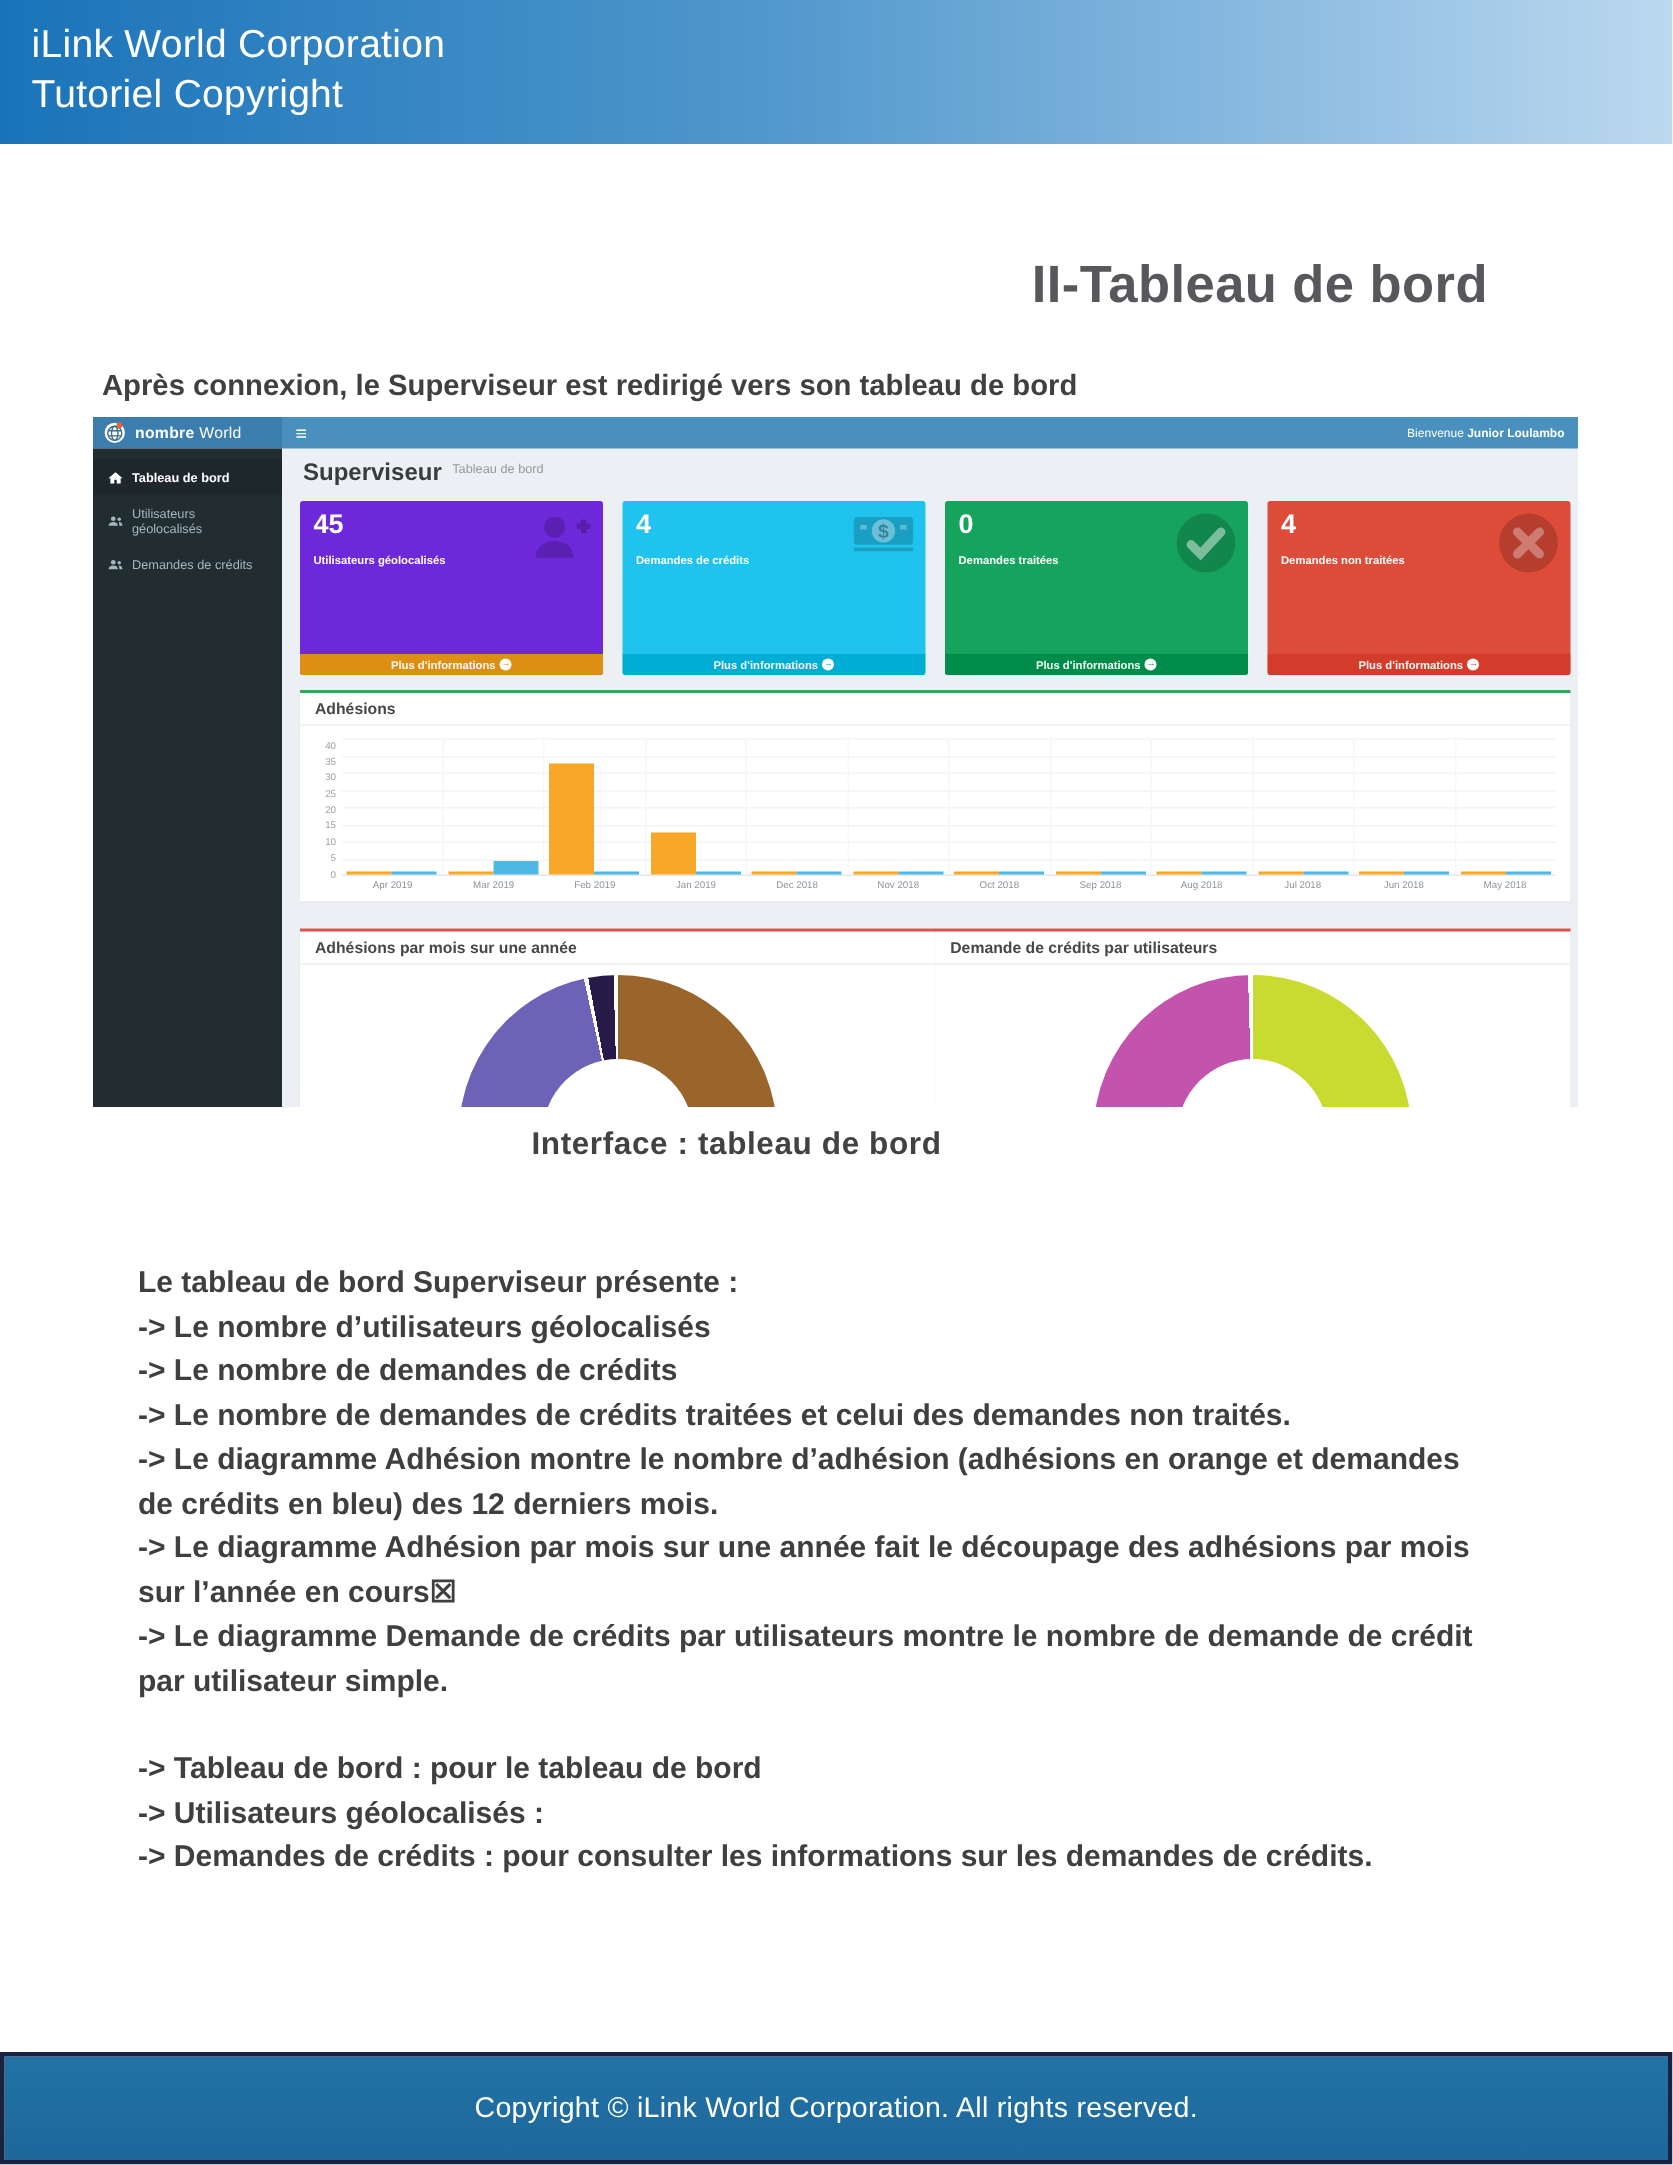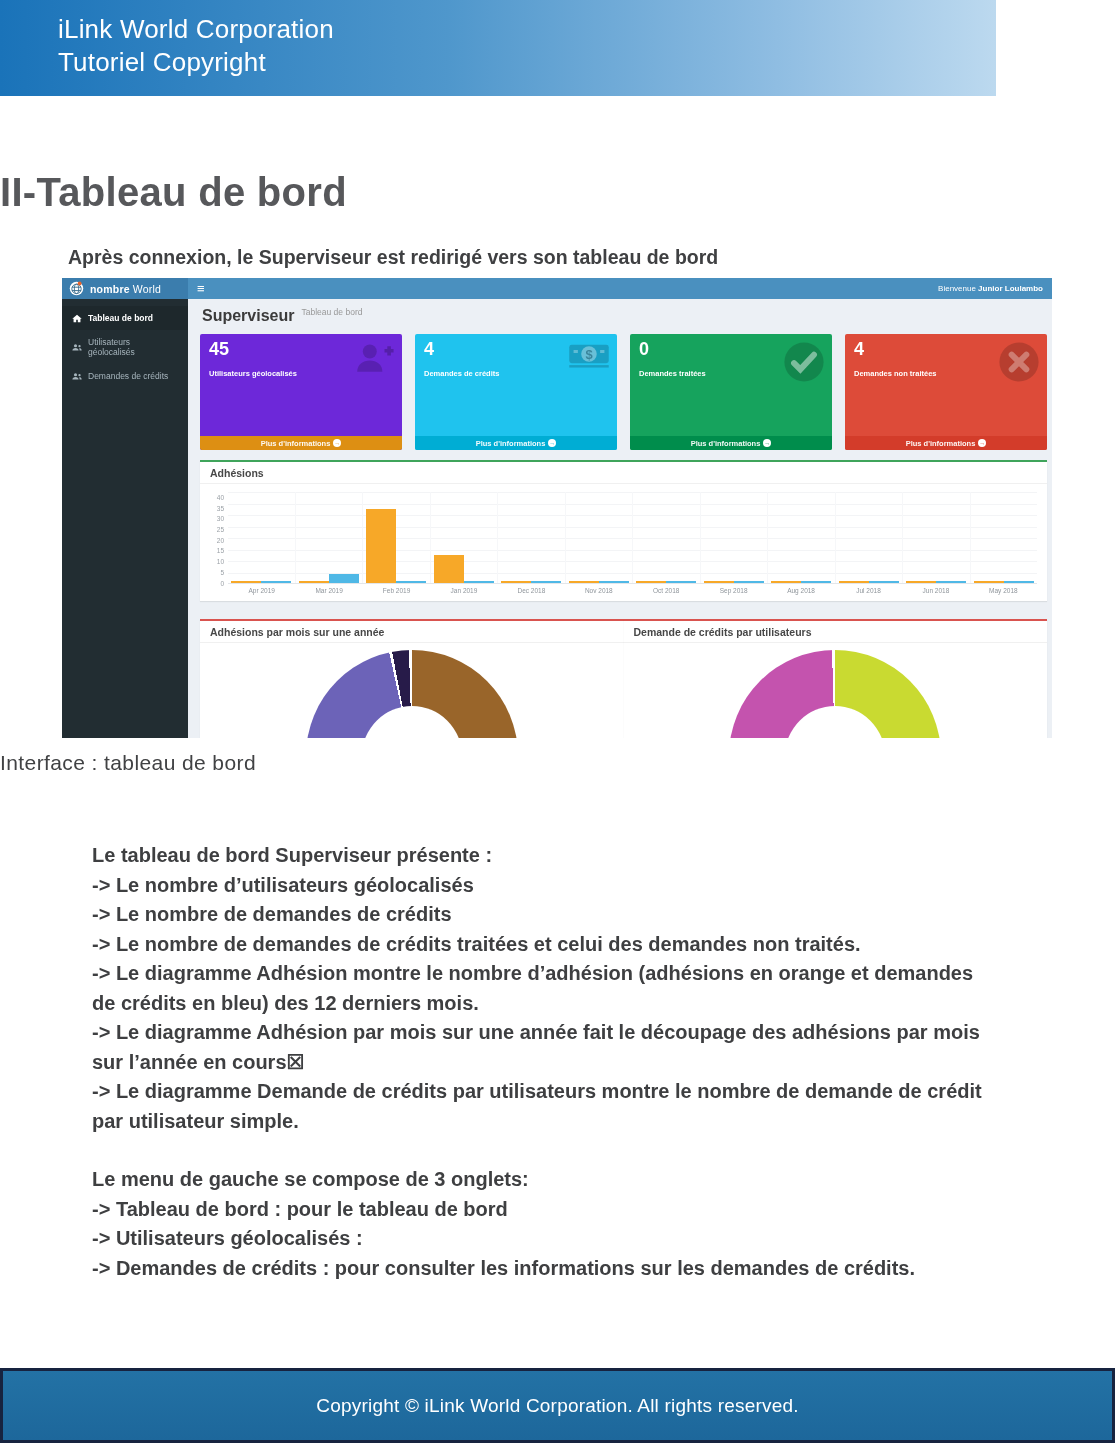--- a/index.html
+++ b/index.html
@@ -3,38 +3,38 @@
 <meta charset="utf-8">
 <style>
   * { box-sizing: border-box; }
   html,body { margin:0; padding:0; }
   body {
     width:1115px; height:1443px; position:relative; background:#fff;
     font-family:"Liberation Sans", sans-serif;
   }
   
   .page-header {
-    position:absolute; left:0; top:0; width:996px; height:96px;
+    position:absolute; left:0; top:0; width:1115px; height:96px;
     background:linear-gradient(90deg,#1a73b9 0%,#4f97cc 45%,#8fbde2 78%,#bcd9ef 100%);
-    color:#fff; padding:13px 0 0 58px;
+    color:#fff; padding:13px 0 0 21px;
   }
   .page-header .hline { font-size:26px; line-height:33px; font-weight:400; letter-spacing:.2px; }
 
   
   .doc-title {
-    position:absolute; left:0; top:170px; width:992px; text-align:left;
-    font-size:40px; font-weight:bold; color:#57585b; letter-spacing:.3px;
+    position:absolute; left:0; top:170px; width:992px; text-align:right;
+    font-size:35px; font-weight:bold; color:#57585b; letter-spacing:.3px;
   }
   .doc-intro {
     position:absolute; left:68px; top:246px;
     font-size:19.5px; font-weight:bold; color:#3f4042;
   }
   .doc-caption {
-    position:absolute; left:0; top:751px; width:982px; text-align:left;
-    font-size:21px; font-weight:normal; color:#414244; letter-spacing:.4px;
+    position:absolute; left:0; top:751px; width:982px; text-align:center;
+    font-size:21px; font-weight:bold; color:#414244; letter-spacing:.4px;
   }
   .doc-body { position:absolute; left:92px; width:950px; font-size:20px; font-weight:bold; color:#3e3f41; line-height:29.5px; }
   #para1 { top:841px; }
   #para2 { top:1165px; }
 
   
   .page-footer {
     position:absolute; left:0; top:1368px; width:1115px; height:75px;
     background:linear-gradient(180deg,#2372a5 0%,#1d679b 100%);
     border:3px solid #17233f;
@@ -356,21 +356,20 @@
     <div>-&gt; Le nombre de demandes de crédits</div>
     <div>-&gt; Le nombre de demandes de crédits traitées et celui des demandes non traités.</div>
     <div>-&gt; Le diagramme Adhésion montre le nombre d’adhésion (adhésions en orange et demandes</div>
     <div>de crédits en bleu) des 12 derniers mois.</div>
     <div>-&gt; Le diagramme Adhésion par mois sur une année fait le découpage des adhésions par mois</div>
     <div>sur l’année en cours☒</div>
     <div>-&gt; Le diagramme Demande de crédits par utilisateurs montre le nombre de demande de crédit</div>
     <div>par utilisateur simple.</div>
   </div>
 <div class="doc-body" id="para2">
-    <div>Le menu de gauche se compose de 3 onglets:</div>
     <div>-&gt; Tableau de bord : pour le tableau de bord</div>
     <div>-&gt; Utilisateurs géolocalisés :</div>
     <div>-&gt; Demandes de crédits : pour consulter les informations sur les demandes de crédits.</div>
   </div>
 
 <div class="page-footer">
   <span>Copyright © iLink World Corporation. All rights reserved.</span>
 </div>
 
 </body></html>

